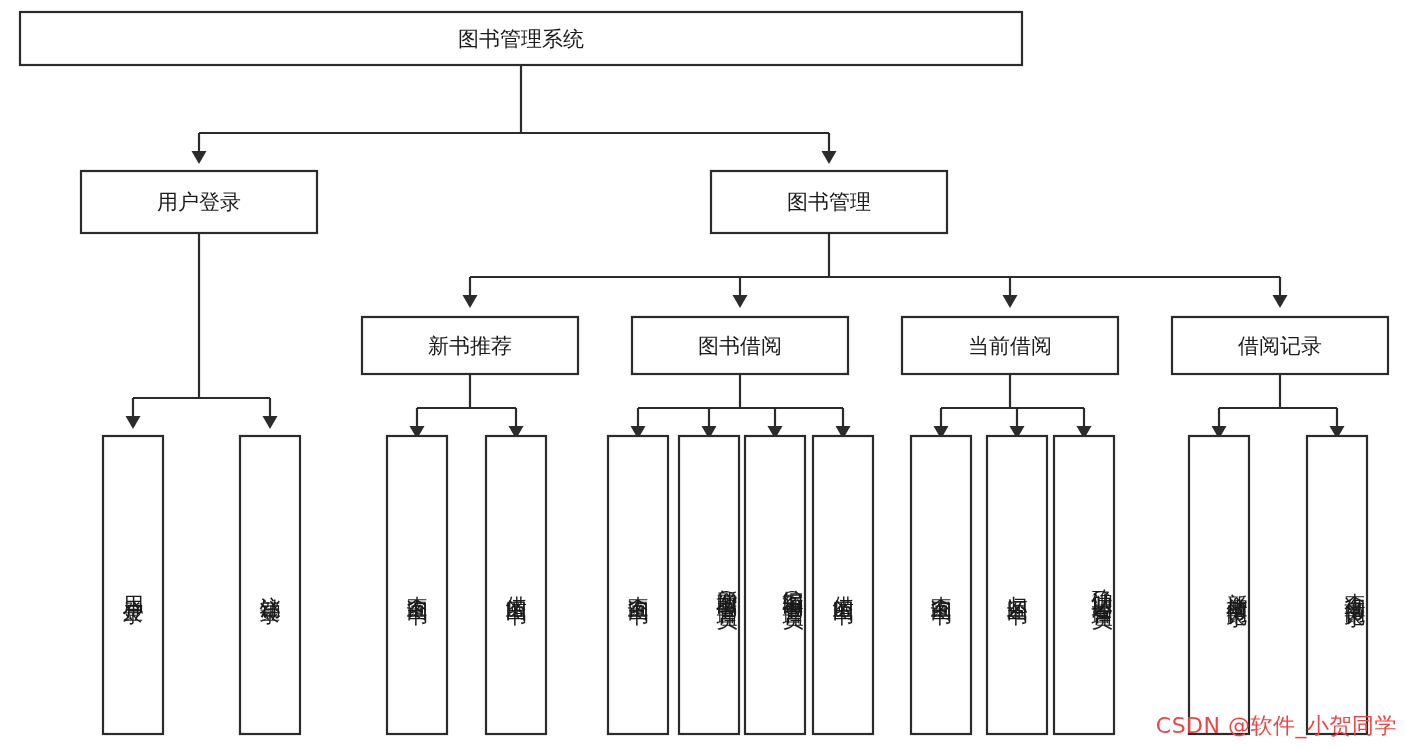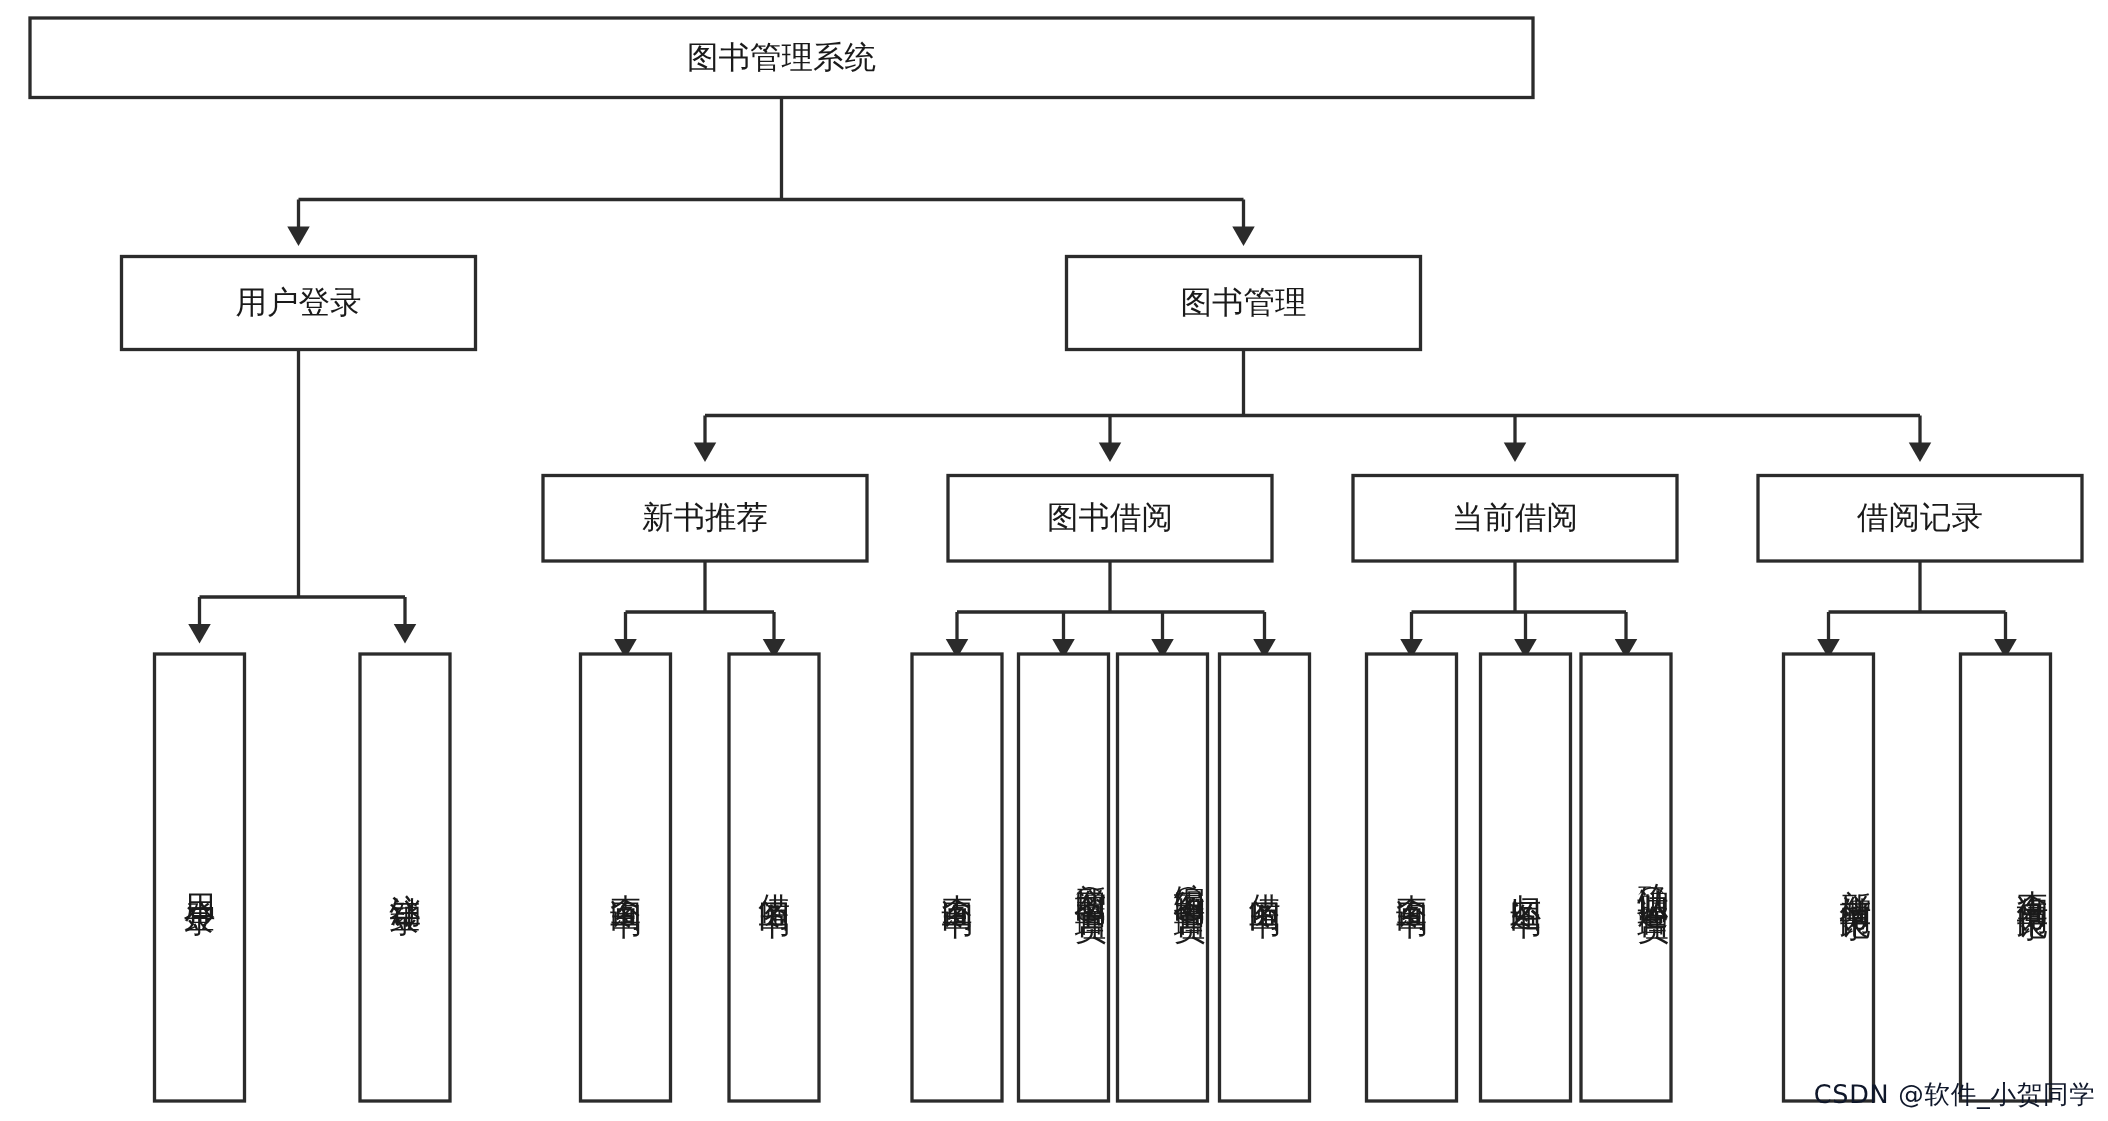--- a/index.html
+++ b/index.html
@@ -66,22 +66,22 @@
     pointer-events: none;
   }
   .leaf-label.centered {
     align-items: center;
   }
   .watermark {
     position: absolute;
     right: 8px;
     bottom: 6px;
     font-family: "DejaVu Sans", "Liberation Sans", sans-serif;
-    font-size: 17px;
-    color: #0f172a;
+    font-size: 22px;
+    color: #ef4444;
     letter-spacing: 0.5px;
     white-space: nowrap;
   }
 </style>
 </head>
 <body>
 
 <div id="diagram-root">
 
   <svg class="flow" viewBox="0 0 1405 747">

